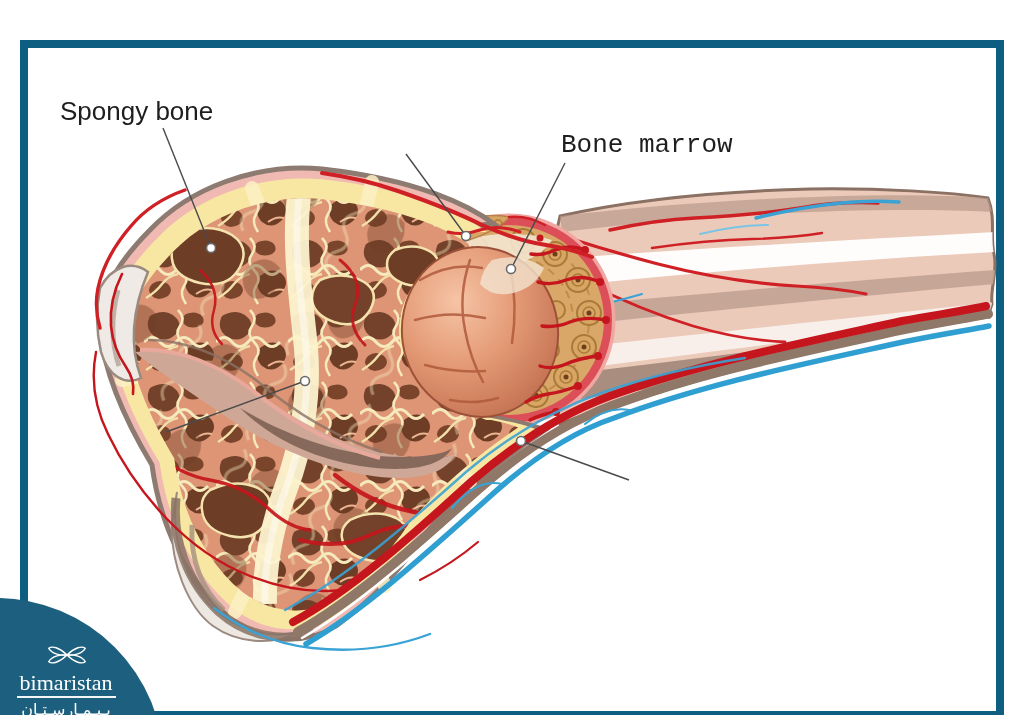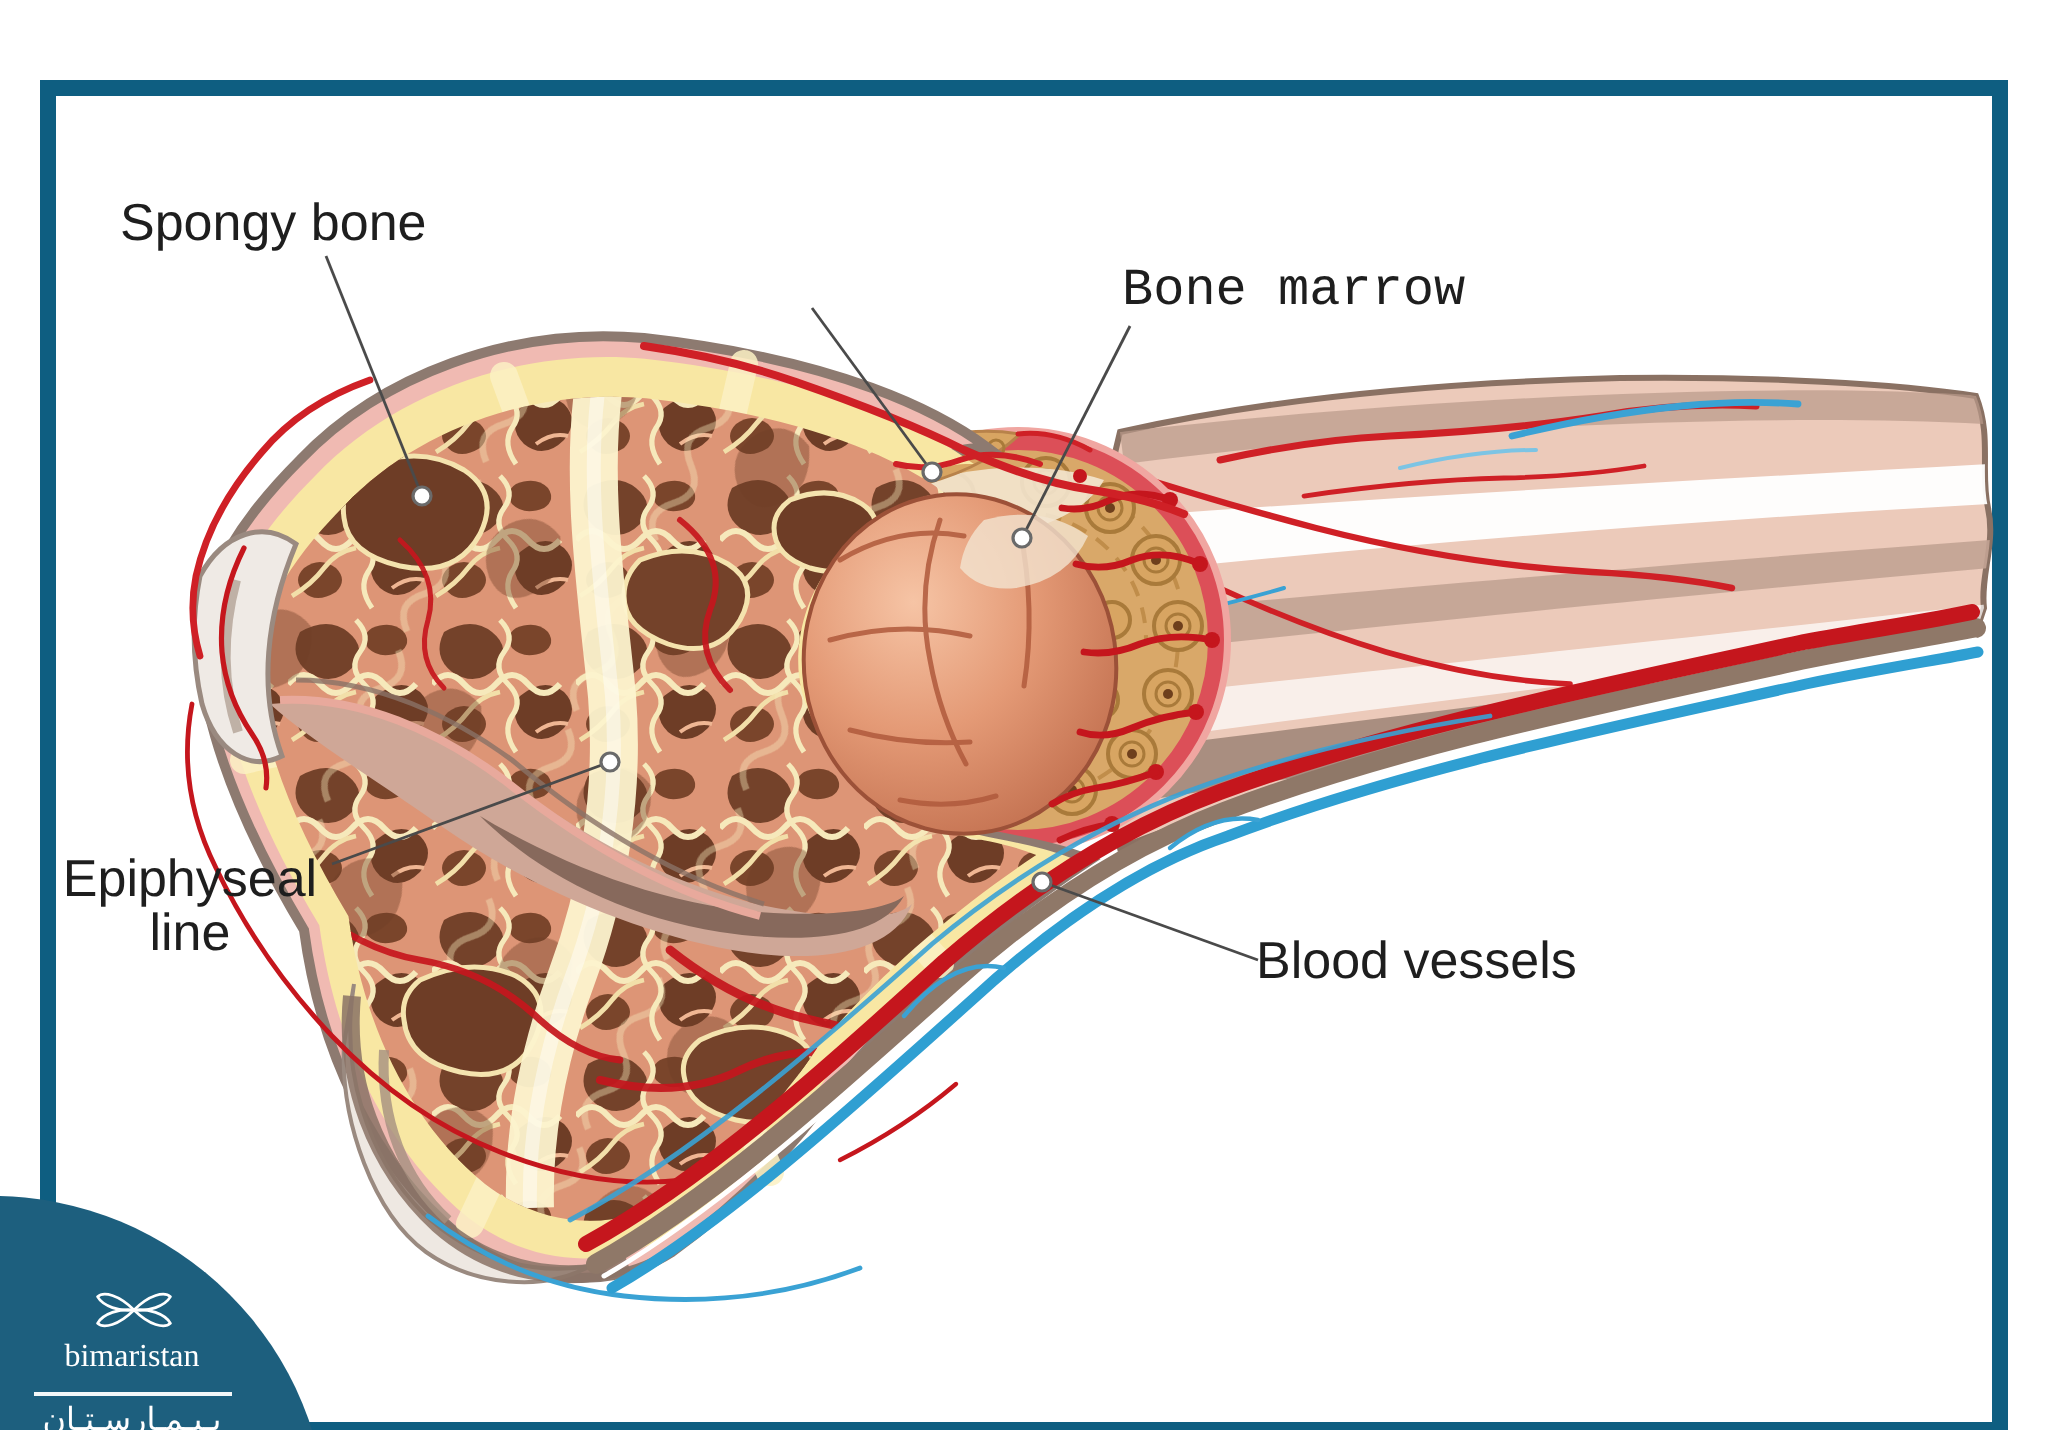--- a/index.html
+++ b/index.html
@@ -7,21 +7,21 @@
          font-family:"Liberation Sans",sans-serif;margin-top:20px;}
   .frame{position:absolute;left:20px;top:20px;width:984px;height:679px;
          border:8px solid #0e5e81;box-sizing:border-box;z-index:1;}
   .art{position:absolute;left:0;top:0;z-index:2;}
   .lbl{position:absolute;z-index:3;color:#1e1e1e;font-size:26px;line-height:27px;white-space:nowrap;}
   .lbl.center{text-align:center;white-space:normal;}
   .logo-disc{position:absolute;left:-172px;top:578px;width:336px;height:336px;border-radius:50%;
              background:#1d5f7e;z-index:5;}
   .logo-item{position:absolute;z-index:6;color:#fff;}
   .logo-name{left:8px;top:650px;width:116px;text-align:center;
-             font-family:"Liberation Serif",serif;font-size:16px;}
+             font-family:"Liberation Serif",serif;font-size:22px;}
   .logo-rule{left:17px;top:676px;width:99px;height:2px;background:#fff;opacity:.95;}
   .logo-ar{left:8px;top:680px;width:116px;text-align:center;direction:rtl;
            font-family:"DejaVu Sans",sans-serif;font-size:16px;letter-spacing:2px;}
   .logo-icon{left:48px;top:623px;}
 </style>
 </head>
 <body>
 
 <div class="stage">
   <div class="frame"></div>
@@ -244,25 +244,20 @@
       <circle cx="211" cy="228" r="4.5"></circle>
         <circle cx="466" cy="216" r="4.5"></circle>
       <circle cx="511" cy="249" r="4.5"></circle>
         <circle cx="305" cy="361" r="4.5"></circle>
       <circle cx="521" cy="421" r="4.5"></circle>
     </g>
   </svg>
 
   <div class="lbl" style="left:60px;top:78px;">Spongy bone</div>
   <div class="lbl" style="left:561px;top:112px;font-family:Liberation Mono, monospace;">Bone marrow</div>
-  <div class="lbl center" style="left:14px;top:406px;width:162px;">
-    <span>Epiphyseal</span><br>
-    <span>line</span>
-  </div>
-  <div class="lbl" style="left:628px;top:447px;">Blood vessels</div>
 
   <div class="logo-disc"></div>
   <svg class="logo-item logo-icon" width="38" height="24" viewBox="0 0 40 24">
     <g fill="none" stroke="#ffffff" stroke-width="1.4" stroke-linejoin="round">
       <path d="M20,12 C12,4 4,2 0.8,5 C3.6,10 12.5,13 20,12 Z"></path>
       <path d="M20,12 C12,20 4,22 0.8,19 C3.6,14 12.5,11 20,12 Z"></path>
       <path d="M20,12 C28,4 36,2 39.2,5 C36.4,10 27.5,13 20,12 Z"></path>
       <path d="M20,12 C28,20 36,22 39.2,19 C36.4,14 27.5,11 20,12 Z"></path>
     </g>
   </svg>

